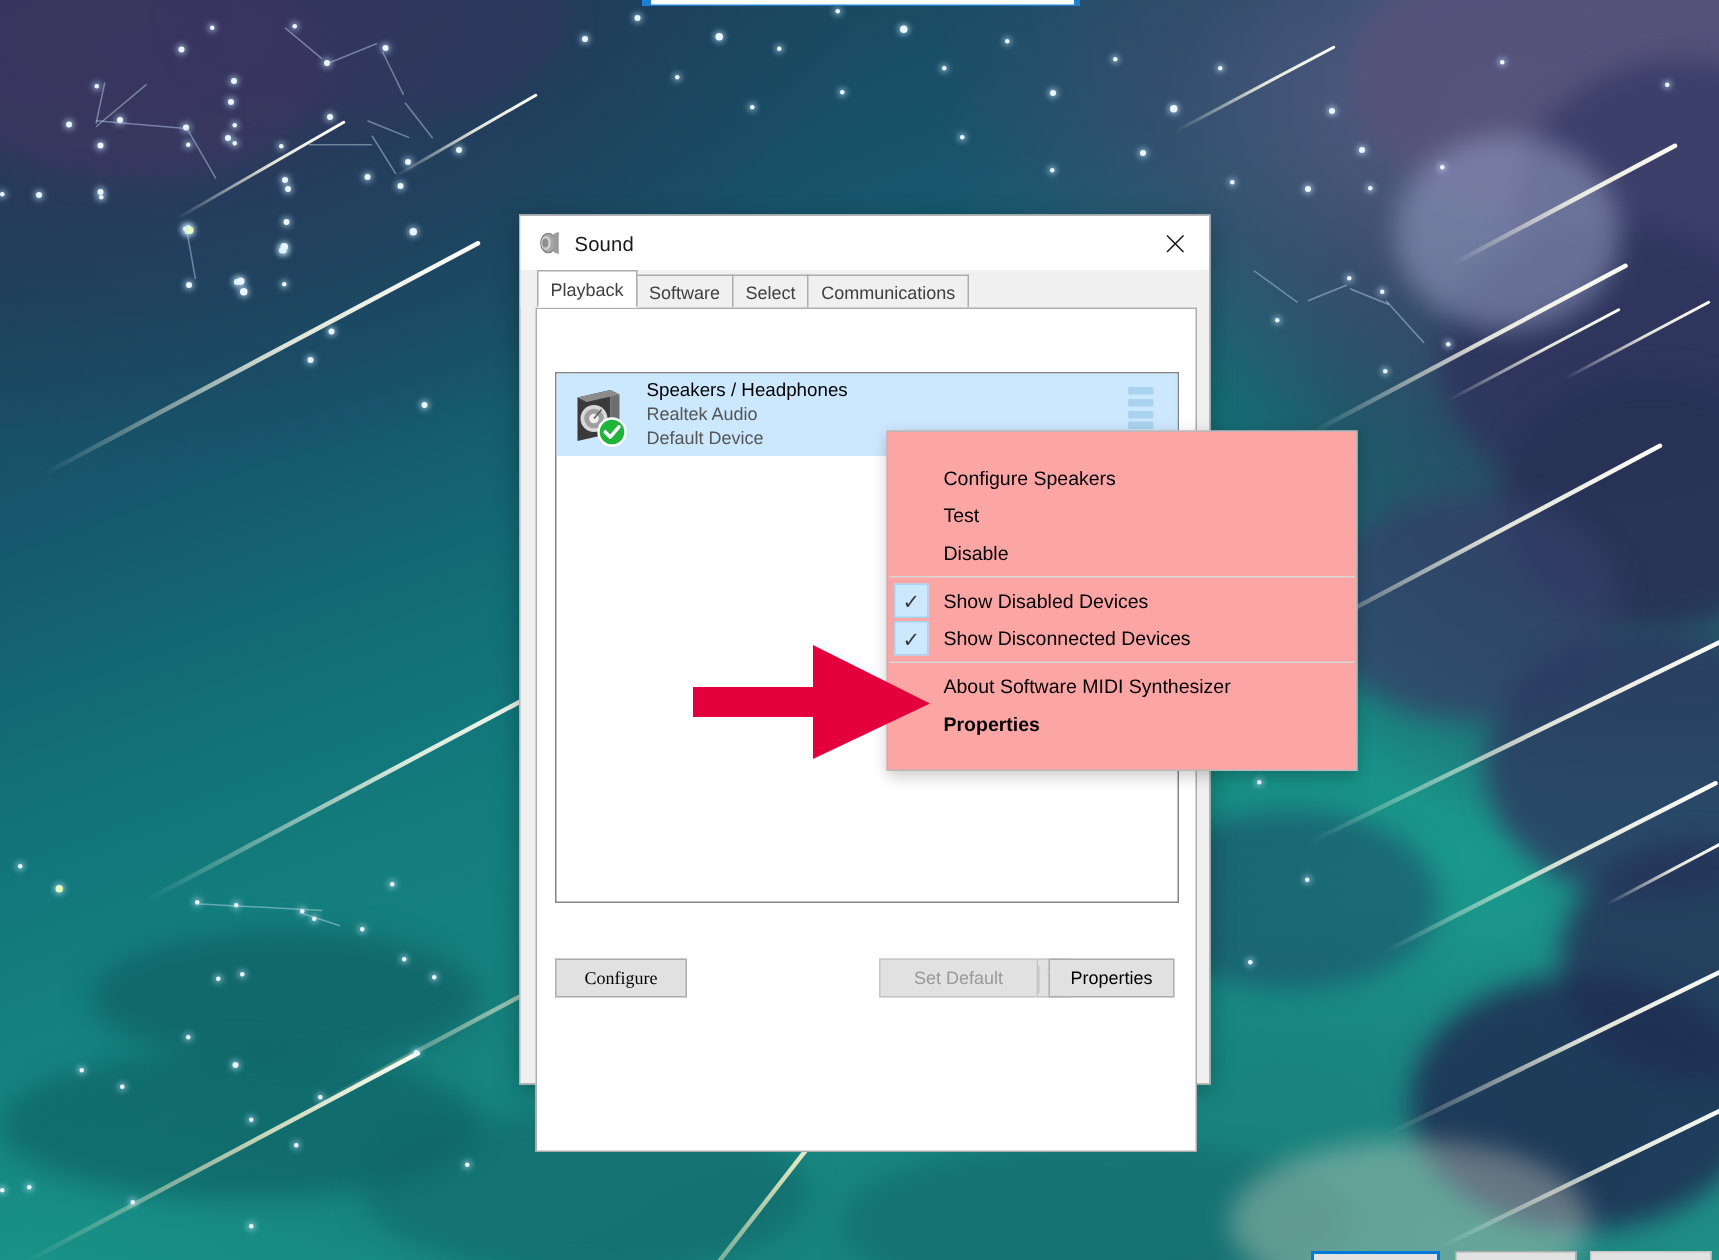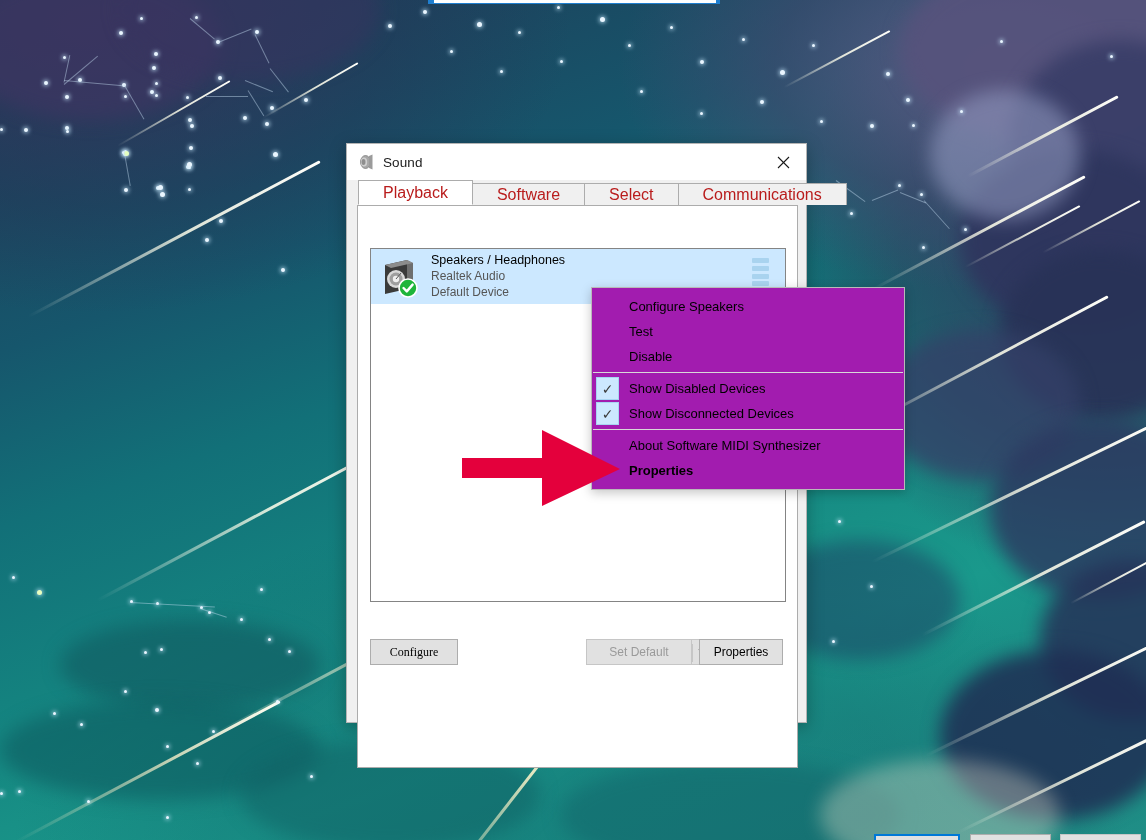--- a/index.html
+++ b/index.html
@@ -98,28 +98,28 @@
   
   #tabstrip {
     height: 25px;
     background: #f0f0f0;
     display: flex; align-items: flex-end;
     padding-left: 11px;
     position: relative;
   }
   .tab {
     height: 22px;
-    padding: 0 24px;
+    padding: 0 8px;
     display: flex; align-items: center;
-    font-size: 16px;
+    font-size: 12px;
     background: #f0f0f0;
     border: 1px solid #acacac;
     border-bottom: none;
     margin-right: -1px;
-    color: #b91c1c;
+    color: #404040;
     cursor: pointer;
     position: relative;
   }
   .tab.active {
     background: #ffffff;
     height: 25px;
     z-index: 3;
     border-bottom: 1px solid #ffffff;
   }
 
@@ -202,24 +202,24 @@
   
   #ok-btn { position: absolute; left: 527px; top: 690px; width: 86px; height: 25px; }
   #cancel-btn { position: absolute; left: 623px; top: 690px; width: 81px; height: 25px; }
   #apply-btn { position: absolute; left: 713px; top: 690px; width: 81px; height: 25px; }
 
   
   #context-menu {
     position: absolute;
     left: 591px; top: 287px;
     width: 314px;
-    background: #a21caf;
+    background: #fca5a5;
     border: 1px solid #b9b9b9;
     box-shadow: 0 3px 10px rgba(0,0,0,0.22);
-    padding: 6px 0;
+    padding: 18px 0;
     font-size: 13px;
     color: #000;
     z-index: 40;
   }
   .mi {
     height: 25px;
     display: flex; align-items: center;
     padding-left: 37px;
     cursor: pointer;
     position: relative;

